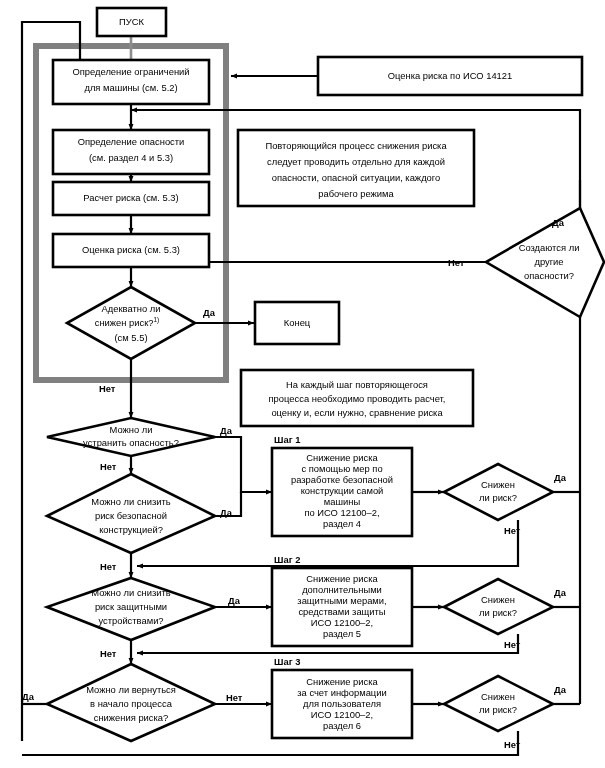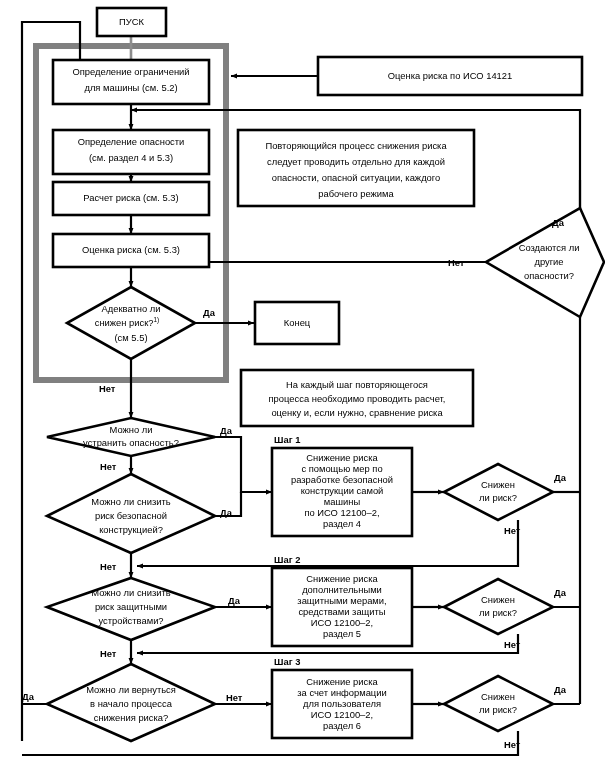--- a/index.html
+++ b/index.html
@@ -1,17 +1,17 @@
 <!DOCTYPE html>
 <html><head>
 <meta charset="utf-8">
 <style>
   html,body{margin:0;padding:0;background:#ffffff;}
   body{font-family:"Liberation Sans","DejaVu Sans",sans-serif;}
-  #stage{position:relative;width:605px;height:768px;background:#ffffff;overflow:hidden;border-radius:22px;}
+  #stage{position:relative;width:605px;height:768px;background:#ffffff;overflow:hidden;}
   svg#flow{position:absolute;left:0;top:0;width:605px;height:768px;}
   .node-rect{fill:#ffffff;stroke:#000000;stroke-width:2.6;}
   .node-diamond{fill:#ffffff;stroke:#000000;stroke-width:2.6;}
   .group-box{fill:none;stroke:#808080;stroke-width:6;}
   .conn{fill:none;stroke:#000000;stroke-width:2.2;}
   .conn-gray{fill:none;stroke:#8d8d8d;stroke-width:2.6;}
   .nodetext{font-family:"Liberation Sans","DejaVu Sans",sans-serif;font-size:9.4px;fill:#000;text-anchor:middle;dominant-baseline:middle;}
   .edgelabel{font-family:"Liberation Sans","DejaVu Sans",sans-serif;font-size:9.4px;fill:#000;font-weight:bold;}
   .steplabel{font-family:"Liberation Sans","DejaVu Sans",sans-serif;font-size:9.4px;fill:#000;font-weight:bold;}
   .sup{font-size:6.4px;}

